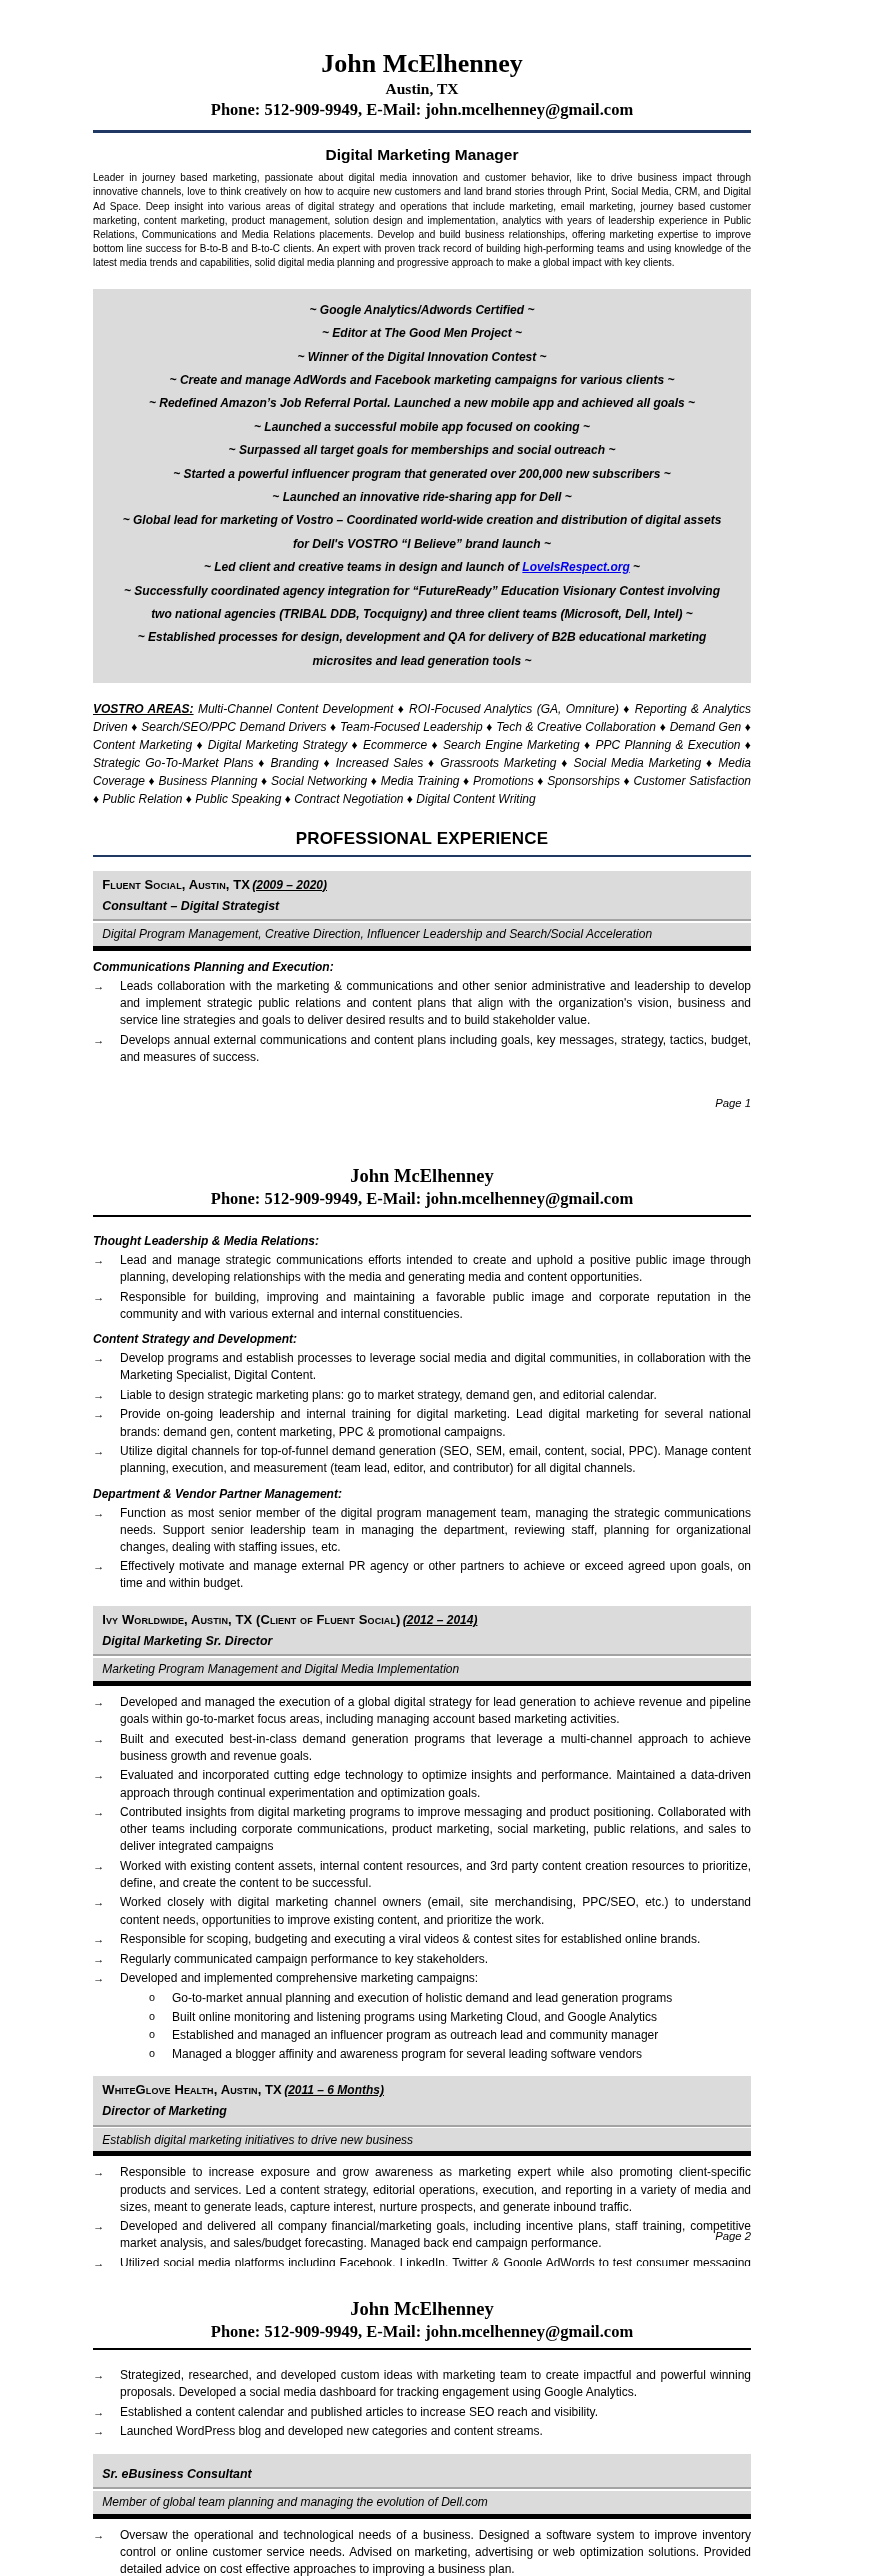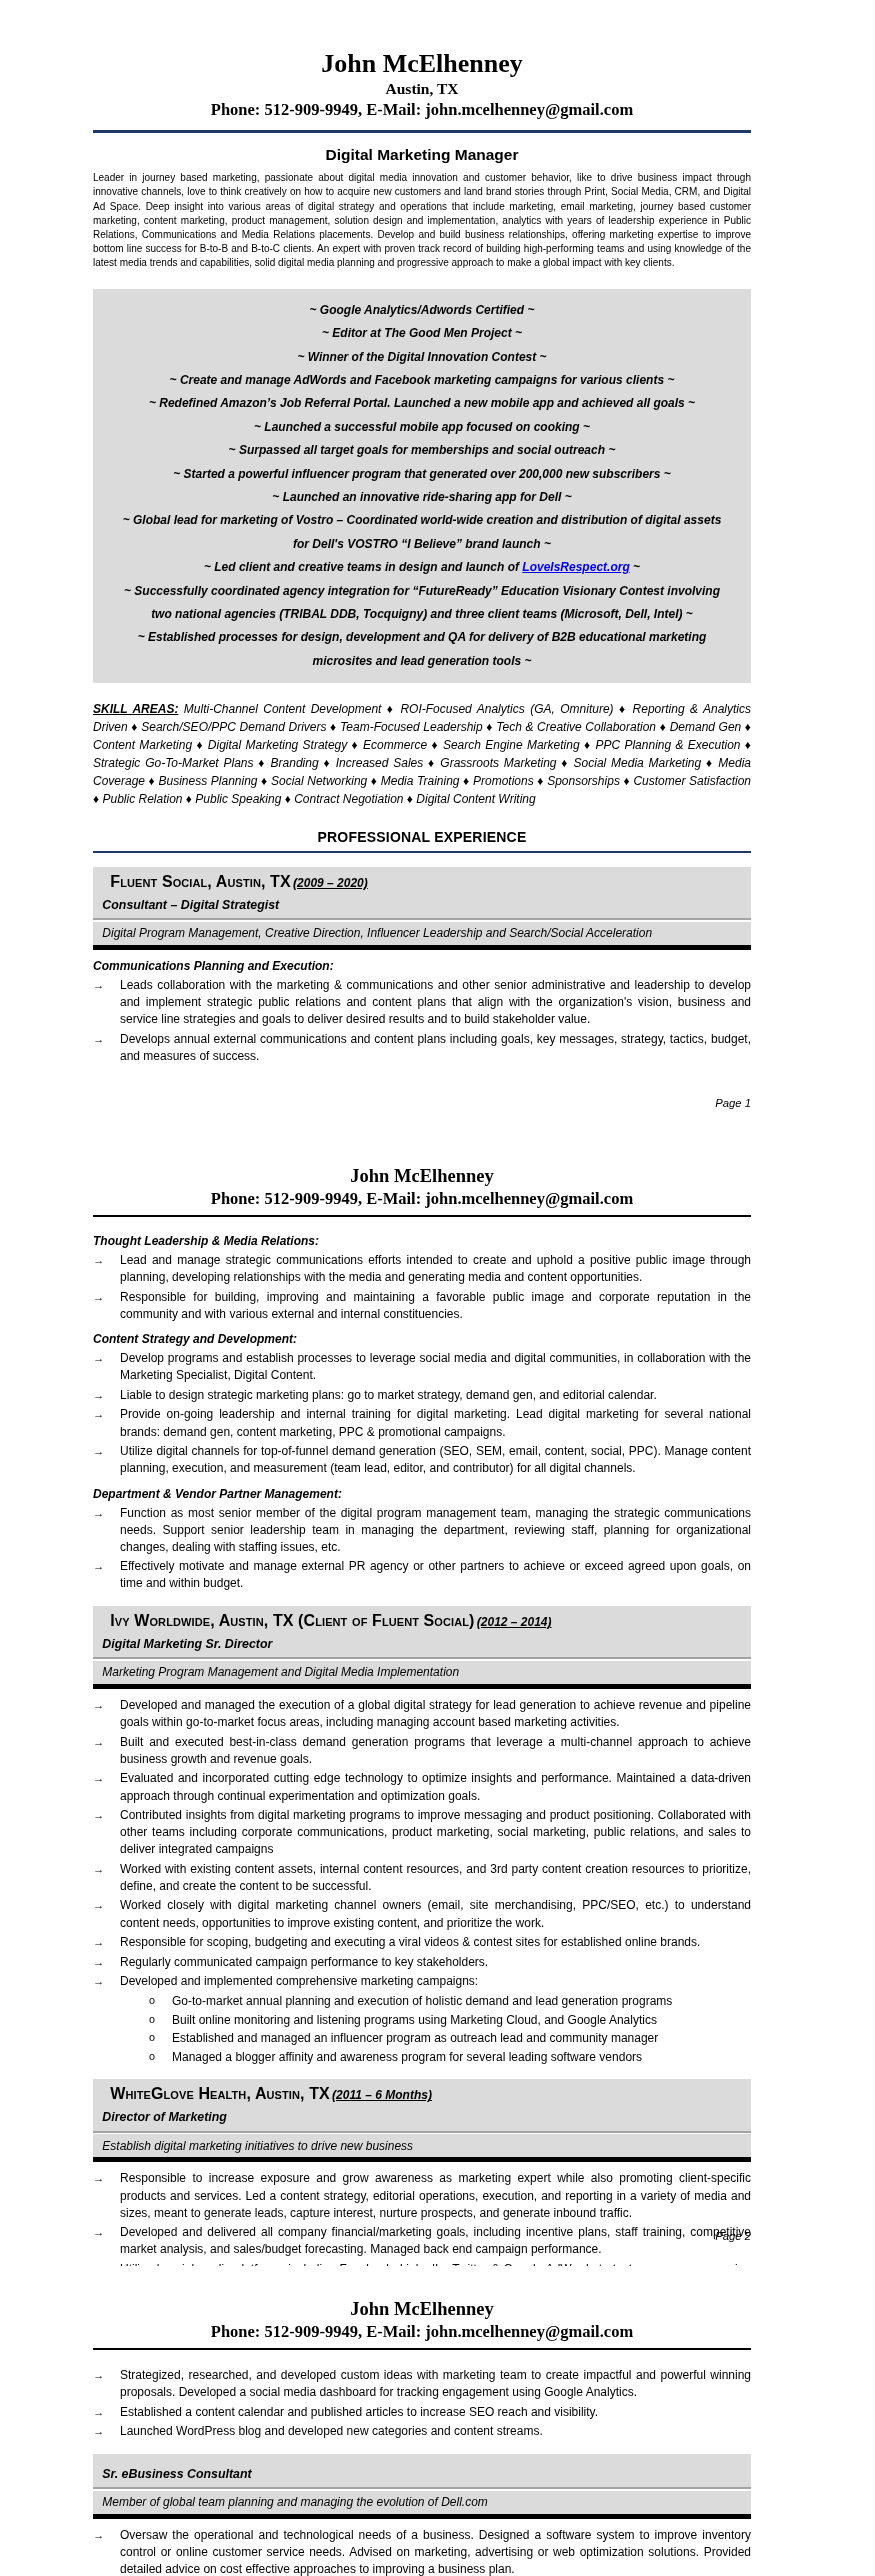--- a/index.html
+++ b/index.html
@@ -32,25 +32,25 @@
   .rule-black{height:1.5px;background:#000;margin-top:6.2px;}
 
   
   .doc-title{font-size:15.5px;font-weight:700;text-align:center;margin-top:13.4px;}
   .summary{font-size:10px;line-height:1.42;text-align:justify;margin-top:7.2px;}
   .hl-box{background:var(--band);margin-top:18px;padding:10.3px 24px;}
   .hl{font-size:12px;font-weight:700;font-style:italic;text-align:center;line-height:1.95;}
   .hl a{color:var(--link);text-decoration:underline;cursor:pointer;}
   .skills{margin-top:16.5px;font-size:12px;font-style:italic;line-height:1.5;text-align:justify;}
   .skills-label{font-weight:700;text-decoration:underline;}
-  .sect-head{font-size:14px;font-weight:700;text-align:center;letter-spacing:0.2px;margin-top:20.6px;}
+  .sect-head{font-size:17px;font-weight:700;text-align:center;letter-spacing:0.2px;margin-top:20.6px;}
 
   
   .job-head{background:var(--band);margin-top:13.4px;padding:6.2px 9.3px;border-bottom:2.1px solid #A3A3A3;}
-  .job-co{font-size:16px;font-weight:700;font-variant-caps:small-caps;letter-spacing:0.1px;margin-left:8px;}
+  .job-co{font-size:13px;font-weight:700;font-variant-caps:small-caps;letter-spacing:0.1px;}
   .job-dates{font-size:12px;font-weight:700;font-style:italic;text-decoration:underline;}
   .job-title{font-size:12.4px;font-weight:700;font-style:italic;margin-top:7.2px;}
   .job-desc{background:var(--band);margin-top:1.5px;padding:4.6px 9.3px;font-size:12px;font-style:italic;border-bottom:5px solid #000000;}
 
   .subhead{font-size:12px;font-weight:700;font-style:italic;margin:9.3px 0 4.1px 0;}
   .bullets{margin-top:4.1px;}
   .bullet{display:flex;margin-bottom:2.6px;}
   .arr{flex:0 0 27px;font-size:11.3px;line-height:1.42;}
   .bt{flex:1;font-size:12px;line-height:1.42;text-align:justify;}
   .subbullets{margin:1px 0 2.1px 56px;}
@@ -94,21 +94,21 @@
     <div class="hl">
       <span>~ Led client and creative teams in design and launch of </span><a>LoveIsRespect.org</a><span> ~</span>
     </div>
     <div>
         <div class="hl">~ Successfully coordinated agency integration for “FutureReady” Education Visionary Contest involving two national agencies (TRIBAL DDB, Tocquigny) and three client teams (Microsoft, Dell, Intel) ~</div>
         <div class="hl">~ Established processes for design, development and QA for delivery of B2B educational marketing microsites and lead generation tools ~</div>
       </div>
   </section>
 
   <p class="skills">
-    <span class="skills-label">SKILL AREAS:</span>
+    <span class="skills-label">VOSTRO AREAS:</span>
     <span>Multi-Channel Content Development ♦ ROI-Focused Analytics (GA, Omniture) ♦ Reporting &amp; Analytics Driven ♦ Search/SEO/PPC Demand Drivers ♦ Team-Focused Leadership ♦ Tech &amp; Creative Collaboration ♦ Demand Gen ♦ Content Marketing ♦ Digital Marketing Strategy ♦ Ecommerce ♦ Search Engine Marketing ♦ PPC Planning &amp; Execution ♦ Strategic Go-To-Market Plans ♦ Branding ♦ Increased Sales ♦ Grassroots Marketing ♦ Social Media Marketing ♦ Media Coverage ♦ Business Planning ♦ Social Networking ♦ Media Training ♦ Promotions ♦ Sponsorships ♦ Customer Satisfaction ♦ Public Relation ♦ Public Speaking ♦ Contract Negotiation ♦ Digital Content Writing</span>
   </p>
 
   <h2 class="sect-head">PROFESSIONAL EXPERIENCE</h2>
   <div class="rule-navy sect"></div>
 
   <div class="job-head">
     <div>
       <span class="job-co">Fluent Social, Austin, TX</span>
       <span class="job-dates">(2009 – 2020)</span>

